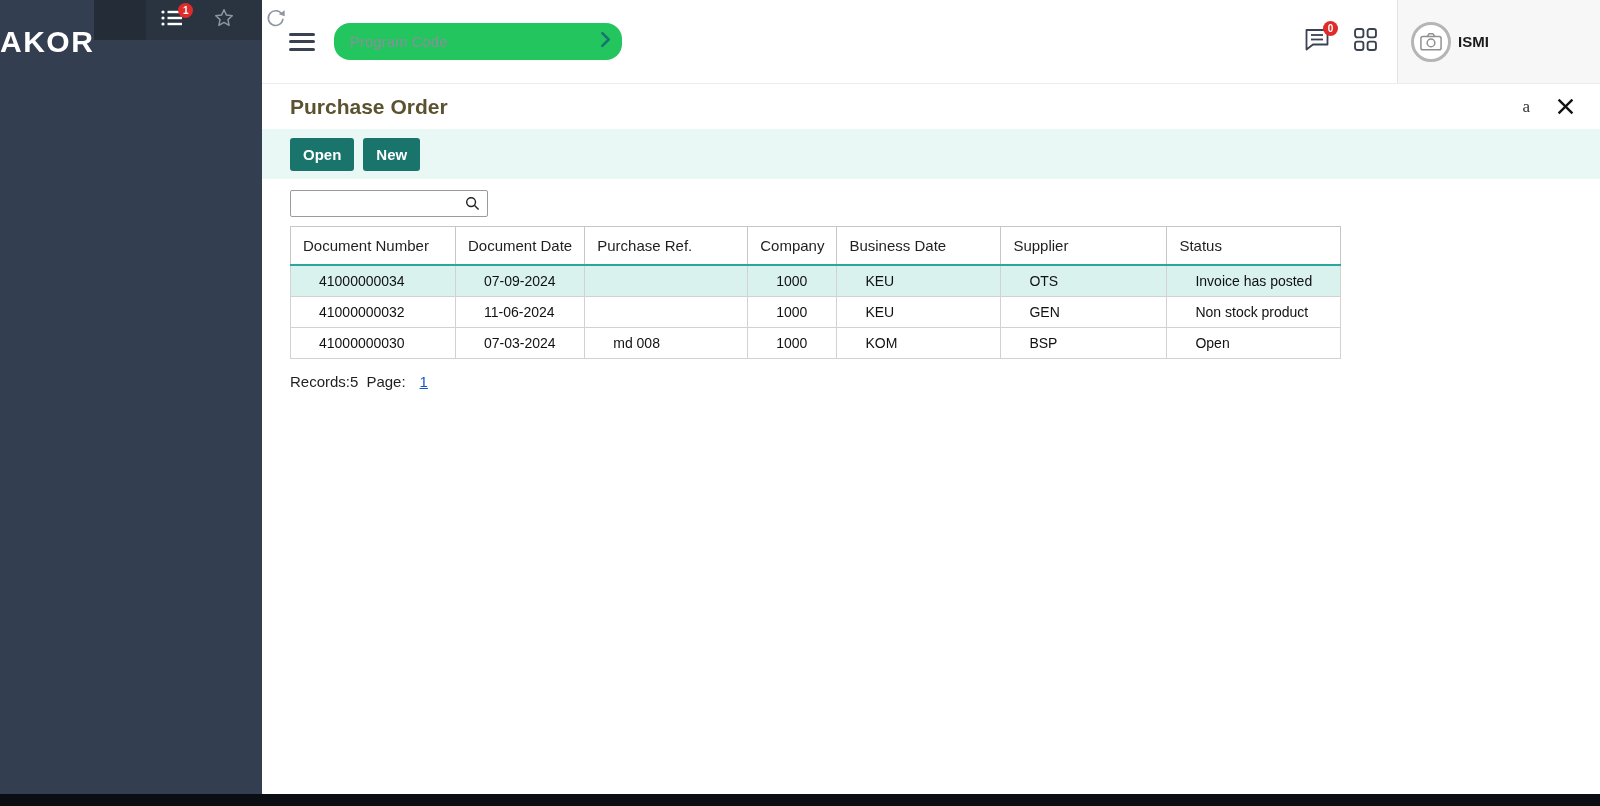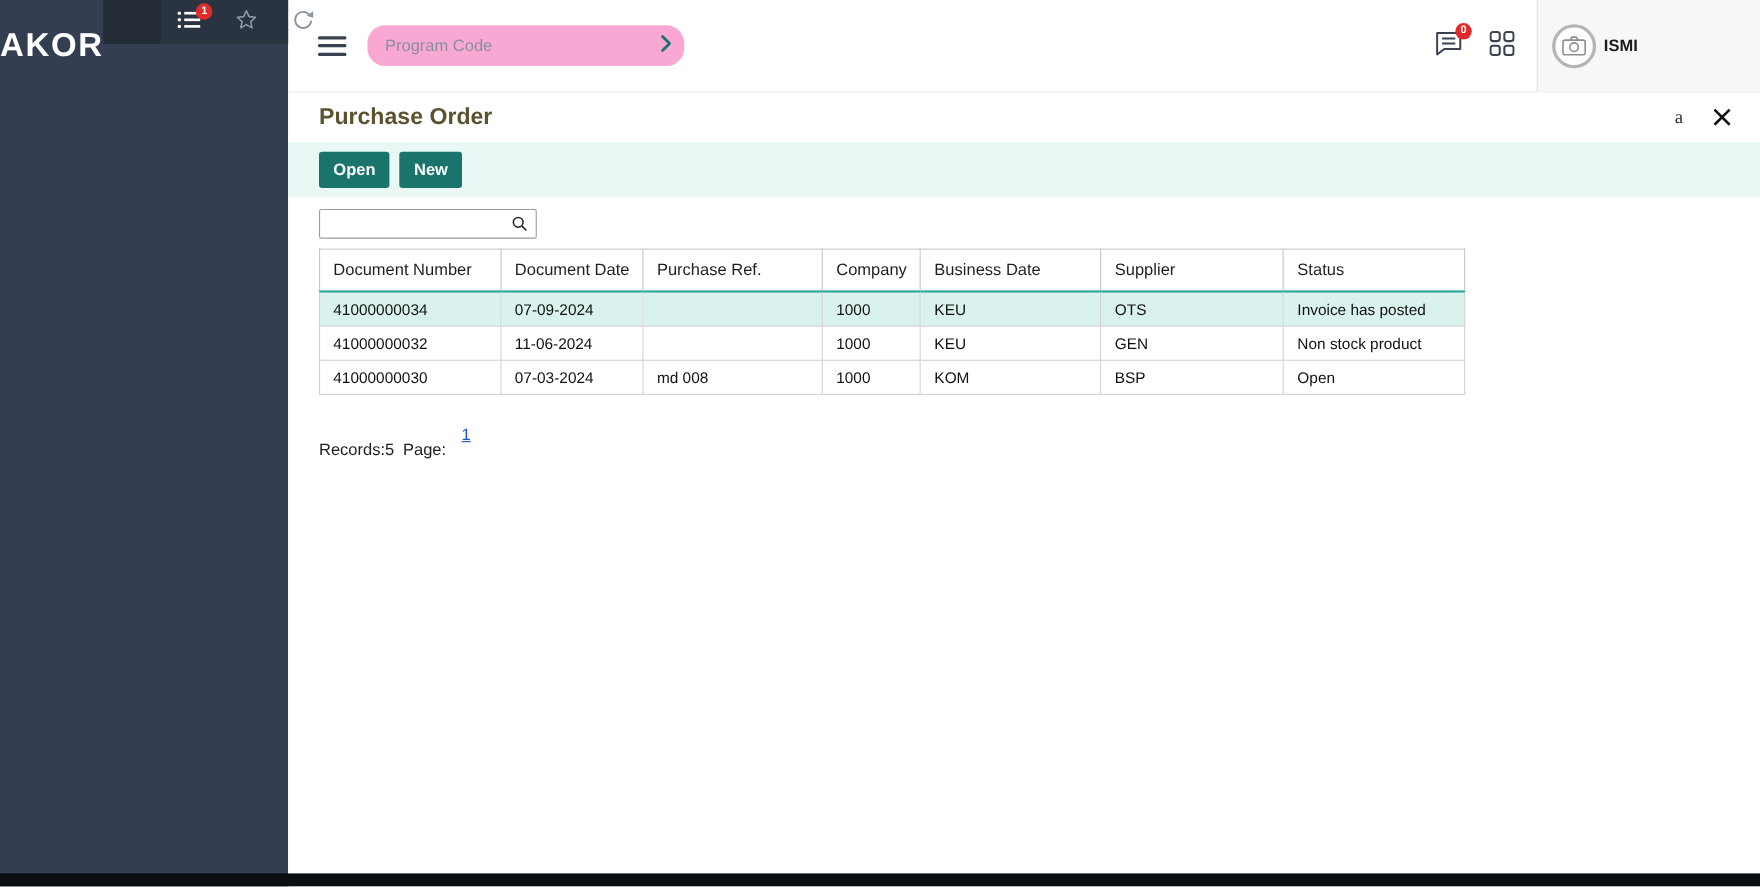--- a/index.html
+++ b/index.html
@@ -26,21 +26,21 @@
   .tab .badge { top:3px; right:5px; }
   .sidebar-item { height:48px; display:flex; align-items:center; justify-content:space-between; padding:0 17px 0 11px; font-size:15px; cursor:pointer; }
   .sidebar-item-label { color:#fff; }
 
   
   .main { flex:1; display:flex; flex-direction:column; background:#fff; min-width:0; }
 
   .topbar { height:84px; display:flex; align-items:center; border-bottom:1px solid #ececec; flex-shrink:0; }
   .hamburger { margin-left:27px; width:26px; cursor:pointer; }
   .hamburger span { display:block; height:3px; background:#3a4150; border-radius:1.5px; margin:4.5px 0; }
-  .program-search { margin-left:19px; width:288px; height:37px; background:#f9a8d4; border-radius:16px; display:flex; align-items:center; padding:0 11px 0 14px; }
+  .program-search { margin-left:19px; width:288px; height:37px; background:#22c55e; border-radius:16px; display:flex; align-items:center; padding:0 11px 0 14px; }
   .program-search input { flex:1; min-width:0; border:none; background:transparent; outline:none; font-size:15px; color:#444; font-family:inherit; }
   .program-search input::placeholder { color:#8a909a; }
   .topbar-right { margin-left:auto; display:flex; align-items:center; height:100%; }
   .icon-btn { position:relative; cursor:pointer; display:flex; align-items:center; }
   .msg-btn { margin-right:24px; }
   .msg-btn .badge { top:-7px; right:-8px; }
   .grid-btn { margin-right:20px; }
   .user-area { height:100%; width:203px; border-left:1px solid #e3e3e3; background:#f7f7f7; display:flex; align-items:center; padding-left:13px; gap:7px; cursor:pointer; }
   .avatar { width:40px; height:40px; border-radius:50%; border:3px solid #b5b5b5; background:#fff; display:flex; align-items:center; justify-content:center; flex-shrink:0; }
   .username { font-size:15px; font-weight:bold; color:#1b1b1b; }
@@ -58,28 +58,28 @@
   .table-search input { flex:1; min-width:0; border:none; outline:none; font-size:14px; font-family:inherit; }
   .table-search svg { cursor:pointer; }
 
   table.po { border-collapse:collapse; table-layout:fixed; margin-top:9px; }
   table.po th {
     font-weight:normal; font-size:15px; color:#1f1f1f; text-align:left;
     padding:10px 12px; border:1px solid #c6c6c6; border-bottom:2px solid var(--teal_line,#2aa79b);
     background:#fff; overflow:hidden; white-space:nowrap; cursor:pointer;
   }
   table.po td {
-    font-size:14px; color:#111; padding:7px 12px; border:1px solid #d2d2d2;
+    font-size:14px; color:#111; padding:7px 28px; border:1px solid #d2d2d2;
     overflow:hidden; white-space:nowrap; background:#fff;
   }
   table.po tr { cursor:pointer; }
   table.po tr.selected td { background:var(--selected_row,#d9f2ee); border-top:2px solid var(--teal_line,#2aa79b); }
 
   .table-footer { margin-top:14px; font-size:15px; color:#1f1f1f; display:flex; align-items:center; }
-  .table-footer .lbl { margin-right:8px;margin-top:28px; }
+  .table-footer .lbl { margin-right:8px; }
   .page-link { color:#1457d0; text-decoration:underline; margin-left:6px; cursor:pointer; }
 
   .bottom-edge { position:absolute; left:0; bottom:0; width:100%; height:12px; background:#0a0d12; z-index:9; }
 </style>
 </head>
 <body>
 
 <div class="app">
 
   <div class="sidebar">

